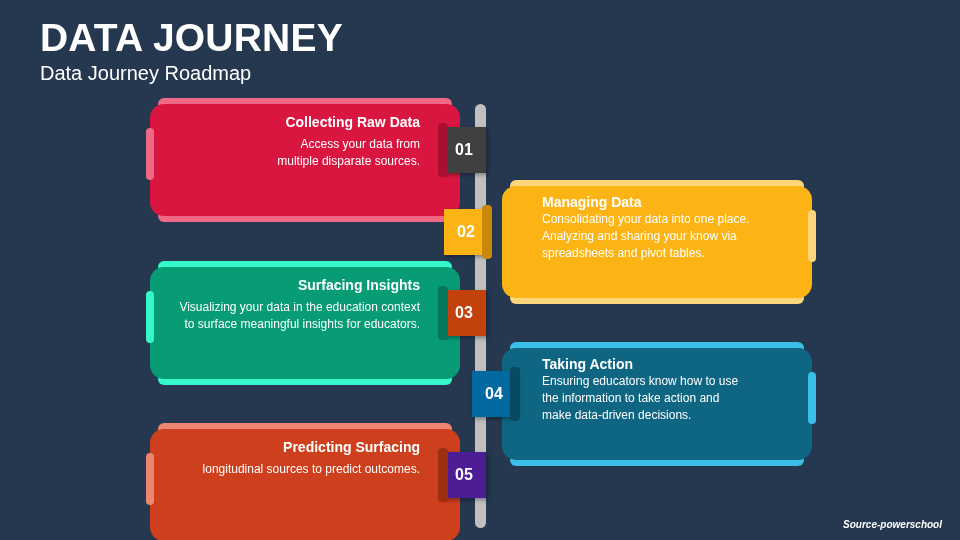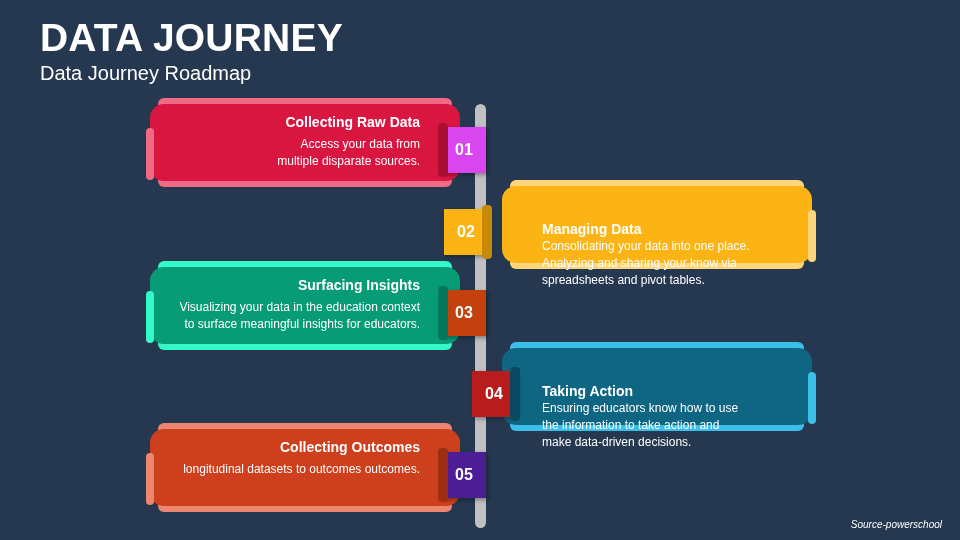--- a/index.html
+++ b/index.html
@@ -1,38 +1,38 @@
 <!DOCTYPE html>
 <html><head>
 <meta charset="utf-8">
 <style>
   * { box-sizing: border-box; margin: 0; padding: 0; }
   html, body { width: 960px; height: 540px; overflow: hidden; }
   body { background: #253850; font-family: "Liberation Sans", "DejaVu Sans", sans-serif; position: relative; color: #fff; }
   .title { position: absolute; left: 40px; top: 16px; font-size: 39px; font-weight: 700; letter-spacing: 0.2px; }
   .subtitle { position: absolute; left: 40px; top: 62px; font-size: 20px; font-weight: 400; }
   .spine { position: absolute; left: 475px; top: 104px; width: 11px; height: 424px; background: #c0c0c0; border-radius: 6px; }
-  .step { position: absolute; width: 310px; height: 89px; }
+  .step { position: absolute; width: 310px; height: 124px; }
   .step .bar-top, .step .bar-bot { position: absolute; left: 8px; right: 8px; height: 12px; border-radius: 6px; }
   .step .bar-top { top: 0; }
   .step .bar-bot { bottom: 0; }
   .step .body { position: absolute; left: 0; right: 0; top: 6px; bottom: 6px; border-radius: 14px; }
   .step .side { position: absolute; top: 30px; width: 8px; height: 52px; border-radius: 4px; }
   .step.left .side { left: -4px; }
   .step.right .side { right: -4px; }
   .step .content { position: absolute; top: 16px; font-size: 12px; line-height: 17px; }
   .step.left .content { right: 40px; text-align: right; }
   .step.right .content { left: 40px; text-align: left; top: 14px; }
   .step .heading { font-size: 14px; font-weight: 700; margin-bottom: 5px; }
-  .step.right .heading { margin-bottom: 0; margin-top: 27px; }
+  .step.right .heading { margin-bottom: 0; }
   .tag { position: absolute; width: 44px; height: 46px; display: flex; align-items: center; justify-content: center; font-weight: 700; font-size: 16px; box-shadow: 2px 2px 4px rgba(0,0,0,0.35); }
   .tag .fold { position: absolute; top: -4px; width: 10px; height: 54px; border-radius: 4px; }
   .tag.l .fold { left: -4px; }
   .tag.r .fold { right: -4px; }
-  .source { position: absolute; right: 18px; bottom: 10px; font-size: 10px; font-weight: 400; font-style: italic; }
+  .source { position: absolute; right: 18px; bottom: 10px; font-size: 10px; font-weight: 700; font-style: italic; }
 </style>
 </head>
 <body>
 
 <div class="title">DATA JOURNEY</div>
 <div class="subtitle">Data Journey Roadmap</div>
 
 <div class="spine"></div>
 
 <div id="steps">
@@ -40,21 +40,21 @@
       <div class="bar-top" style="background: rgb(240, 106, 134);"></div>
       <div class="bar-bot" style="background: rgb(240, 106, 134);"></div>
       <div class="body" style="background: rgb(216, 22, 64);"></div>
       <div class="side" style="background: rgb(240, 106, 134);"></div>
       <div class="content">
         <div class="heading">Collecting Raw Data</div>
         <div>Access your data from</div>
         <div>multiple disparate sources.</div>
       </div>
     </div>
-    <div class="tag l" style="background: #d946ef; top: 127px; left: 442px;">
+    <div class="tag l" style="background: #404040; top: 127px; left: 442px;">
       <div class="fold" style="background: rgb(168, 15, 48);"></div>
       <span style="position: relative;">01</span>
     </div>
     <div class="step right" style="top: 180px; left: 502px;">
       <div class="bar-top" style="background: rgb(253, 213, 122);"></div>
       <div class="bar-bot" style="background: rgb(253, 213, 122);"></div>
       <div class="body" style="background: rgb(251, 180, 19);"></div>
       <div class="side" style="background: rgb(253, 213, 122);"></div>
       <div class="content">
         <div class="heading">Managing Data</div>
@@ -87,32 +87,32 @@
       <div class="bar-bot" style="background: rgb(59, 191, 233);"></div>
       <div class="body" style="background: rgb(15, 102, 131);"></div>
       <div class="side" style="background: rgb(59, 191, 233);"></div>
       <div class="content">
         <div class="heading">Taking Action</div>
         <div>Ensuring educators know how to use</div>
         <div>the information to take action and</div>
         <div>make data-driven decisions.</div>
       </div>
     </div>
-    <div class="tag r" style="background: #b91c1c; top: 371px; left: 472px;">
+    <div class="tag r" style="background: #0369a1; top: 371px; left: 472px;">
       <div class="fold" style="background: rgb(10, 74, 96);"></div>
       <span style="position: relative;">04</span>
     </div>
     <div class="step left" style="top: 423px; left: 150px;">
       <div class="bar-top" style="background: rgb(236, 134, 112);"></div>
       <div class="bar-bot" style="background: rgb(236, 134, 112);"></div>
       <div class="body" style="background: rgb(205, 63, 29);"></div>
       <div class="side" style="background: rgb(236, 134, 112);"></div>
       <div class="content">
-        <div class="heading">Collecting Outcomes</div>
-        <div>longitudinal datasets to outcomes outcomes.</div>
+        <div class="heading">Predicting Surfacing</div>
+        <div>longitudinal sources to predict outcomes.</div>
       </div>
     </div>
     <div class="tag l" style="background: #4c1d95; top: 452px; left: 442px;">
       <div class="fold" style="background: rgb(158, 46, 18);"></div>
       <span style="position: relative;">05</span>
     </div>
   </div>
 
 <div class="source">Source-powerschool</div>
 

